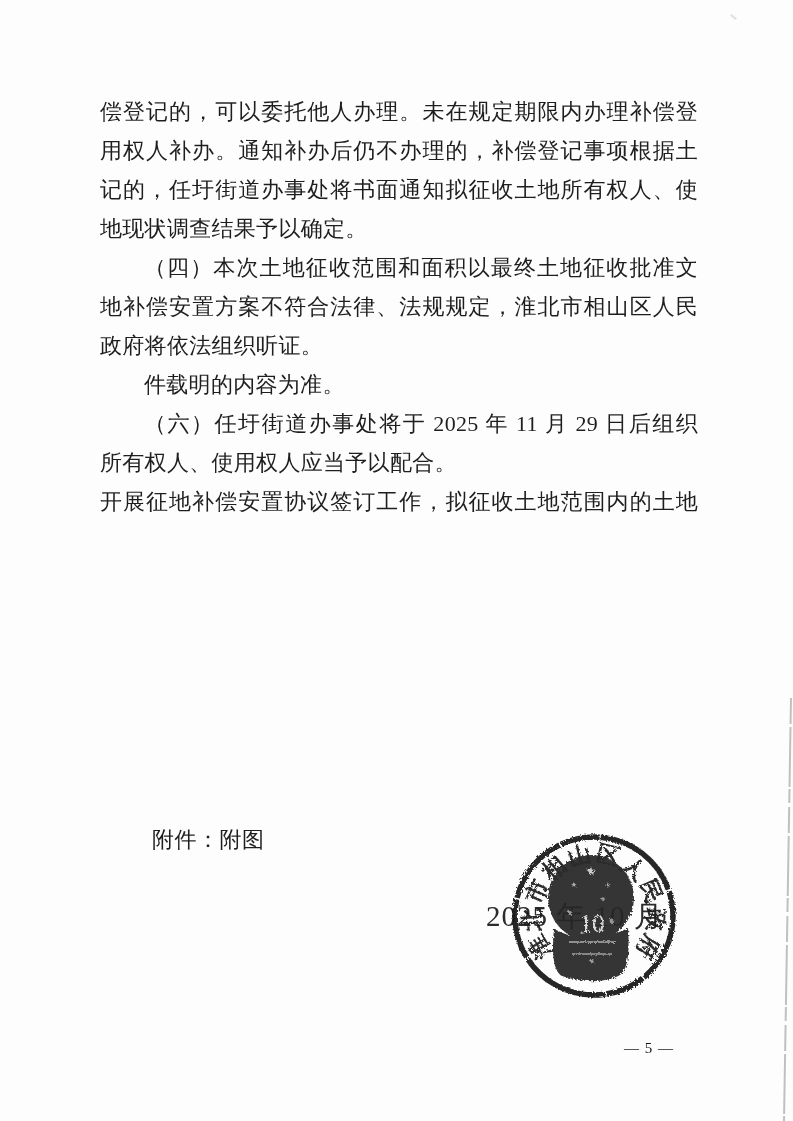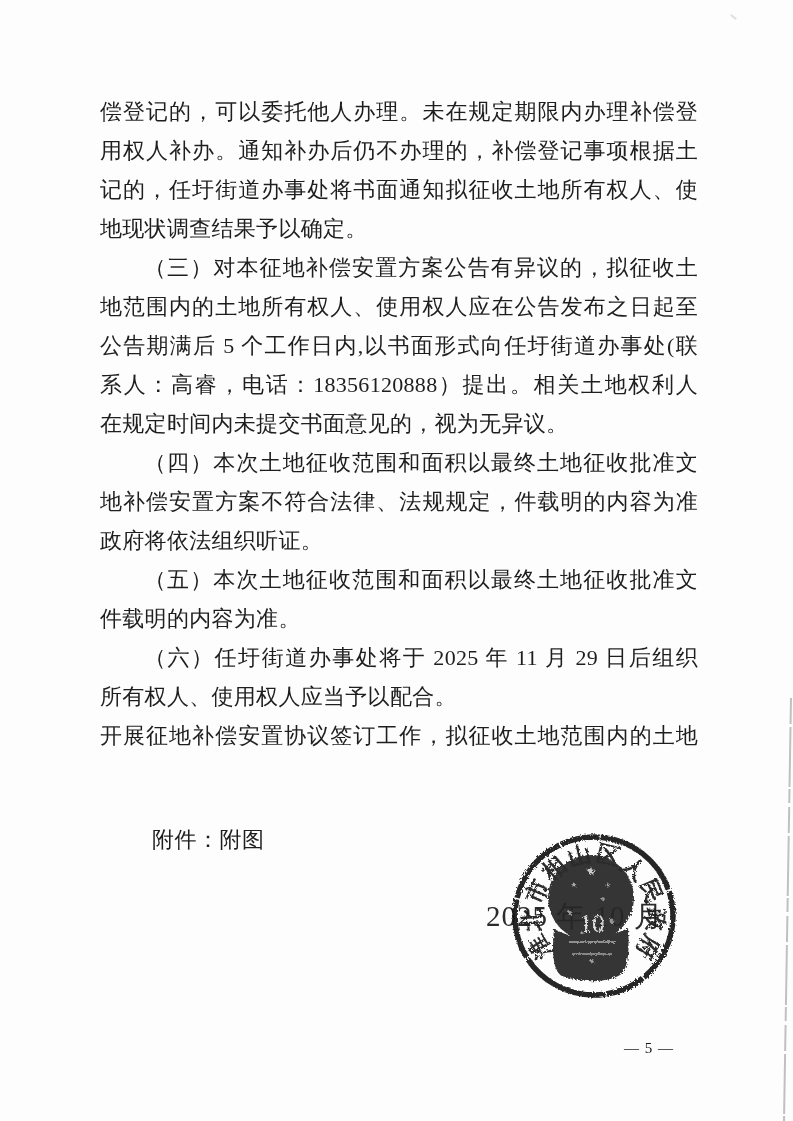--- a/index.html
+++ b/index.html
@@ -53,33 +53,25 @@
 <div class="page">
 
   <div class="textblock" id="textblock">
       <div class="para">
         <div class="line">偿登记的，可以委托他人办理。未在规定期限内办理补偿登</div>
         <div class="line">用权人补办。通知补办后仍不办理的，补偿登记事项根据土</div>
         <div class="line">记的，任圩街道办事处将书面通知拟征收土地所有权人、使</div>
         <div class="line plast">地现状调查结果予以确定。</div>
       </div>
       <div class="para indent">
-        <div class="line">（三）对本征地补偿安置方案公告有异议的，拟征收土</div>
-        <div class="line">地范围内的土地所有权人、使用权人应在公告发布之日起至</div>
-        <div class="line">公告期满后 5 个工作日内,以书面形式向任圩街道办事处(联</div>
-        <div class="line">系人：高睿，电话：18356120888）提出。相关土地权利人</div>
-        <div class="line plast">在规定时间内未提交书面意见的，视为无异议。</div>
-      </div>
-      <div class="para indent">
         <div class="line">（四）本次土地征收范围和面积以最终土地征收批准文</div>
-        <div class="line">地补偿安置方案不符合法律、法规规定，件载明的内容为准</div>
+        <div class="line">地补偿安置方案不符合法律、法规规定，淮北市相山区人民</div>
         <div class="line plast">政府将依法组织听证。</div>
       </div>
       <div class="para indent">
-        <div class="line">（五）本次土地征收范围和面积以最终土地征收批准文</div>
         <div class="line plast">件载明的内容为准。</div>
       </div>
       <div class="para indent">
         <div class="line">（六）任圩街道办事处将于 2025 年 11 月 29 日后组织</div>
         <div class="line plast">所有权人、使用权人应当予以配合。</div>
         <div class="line">开展征地补偿安置协议签订工作，拟征收土地范围内的土地</div>
       </div>
     </div>
 
   <div class="attach-line">附件：附图</div>

